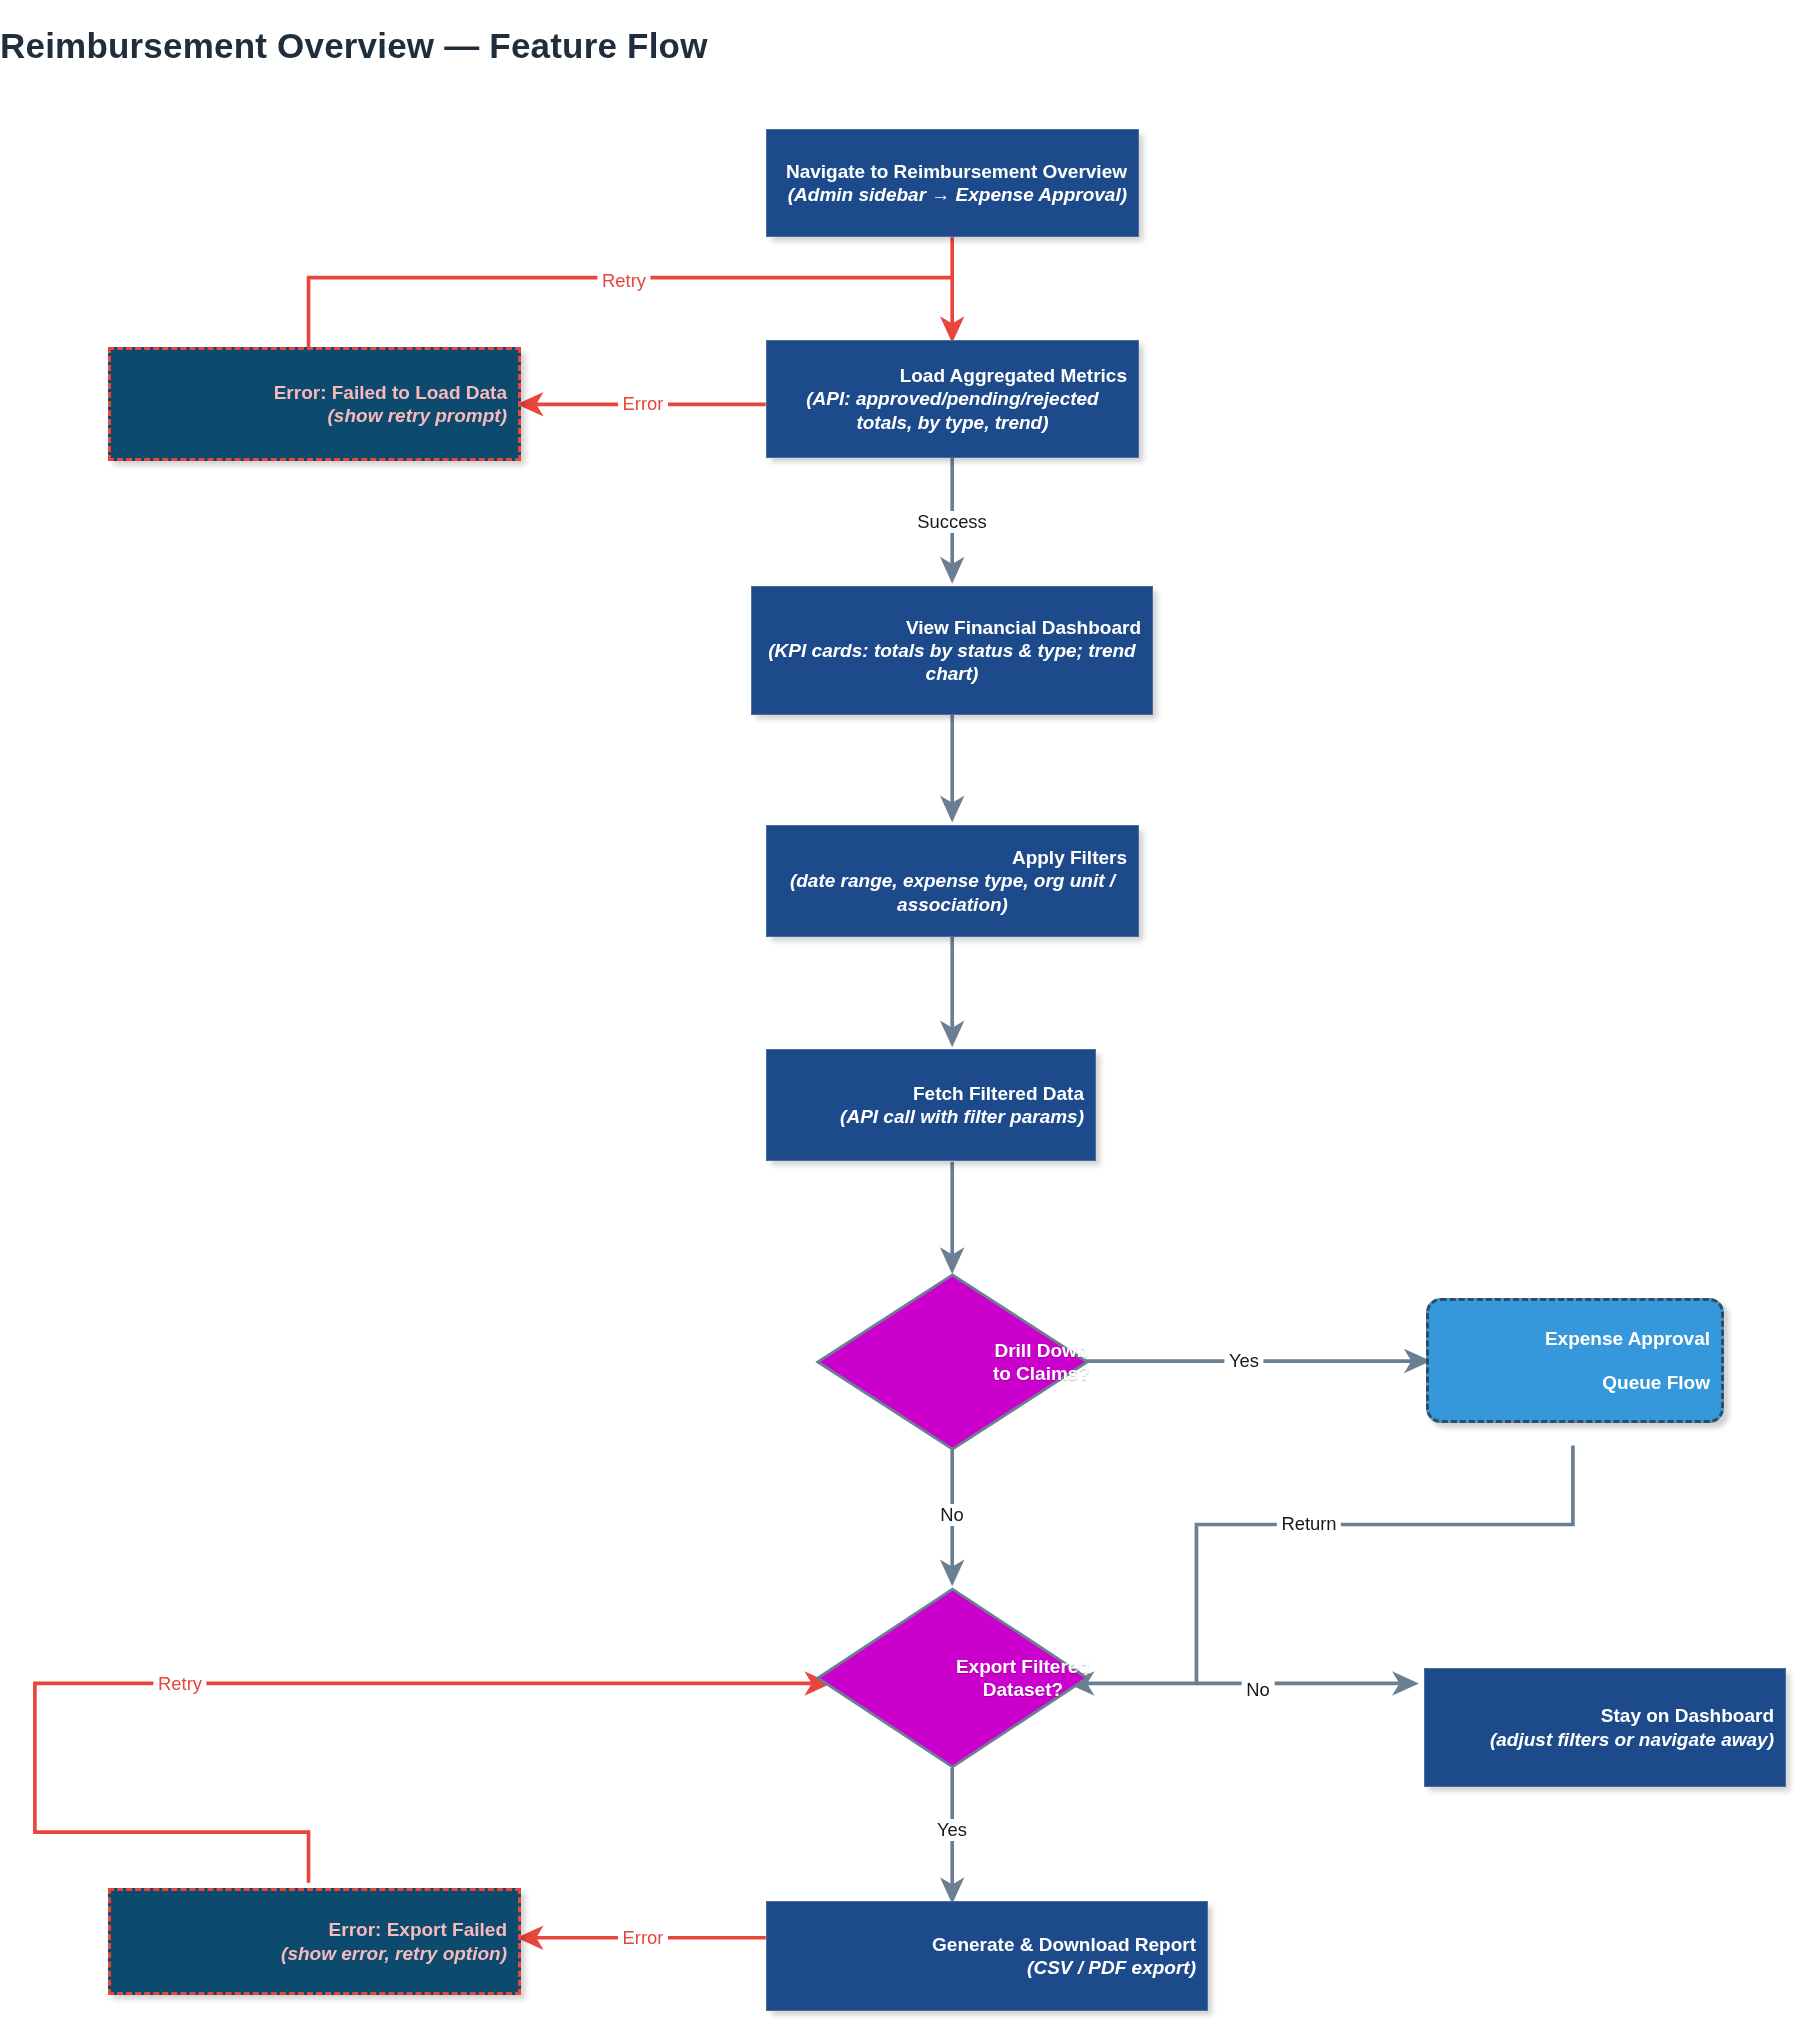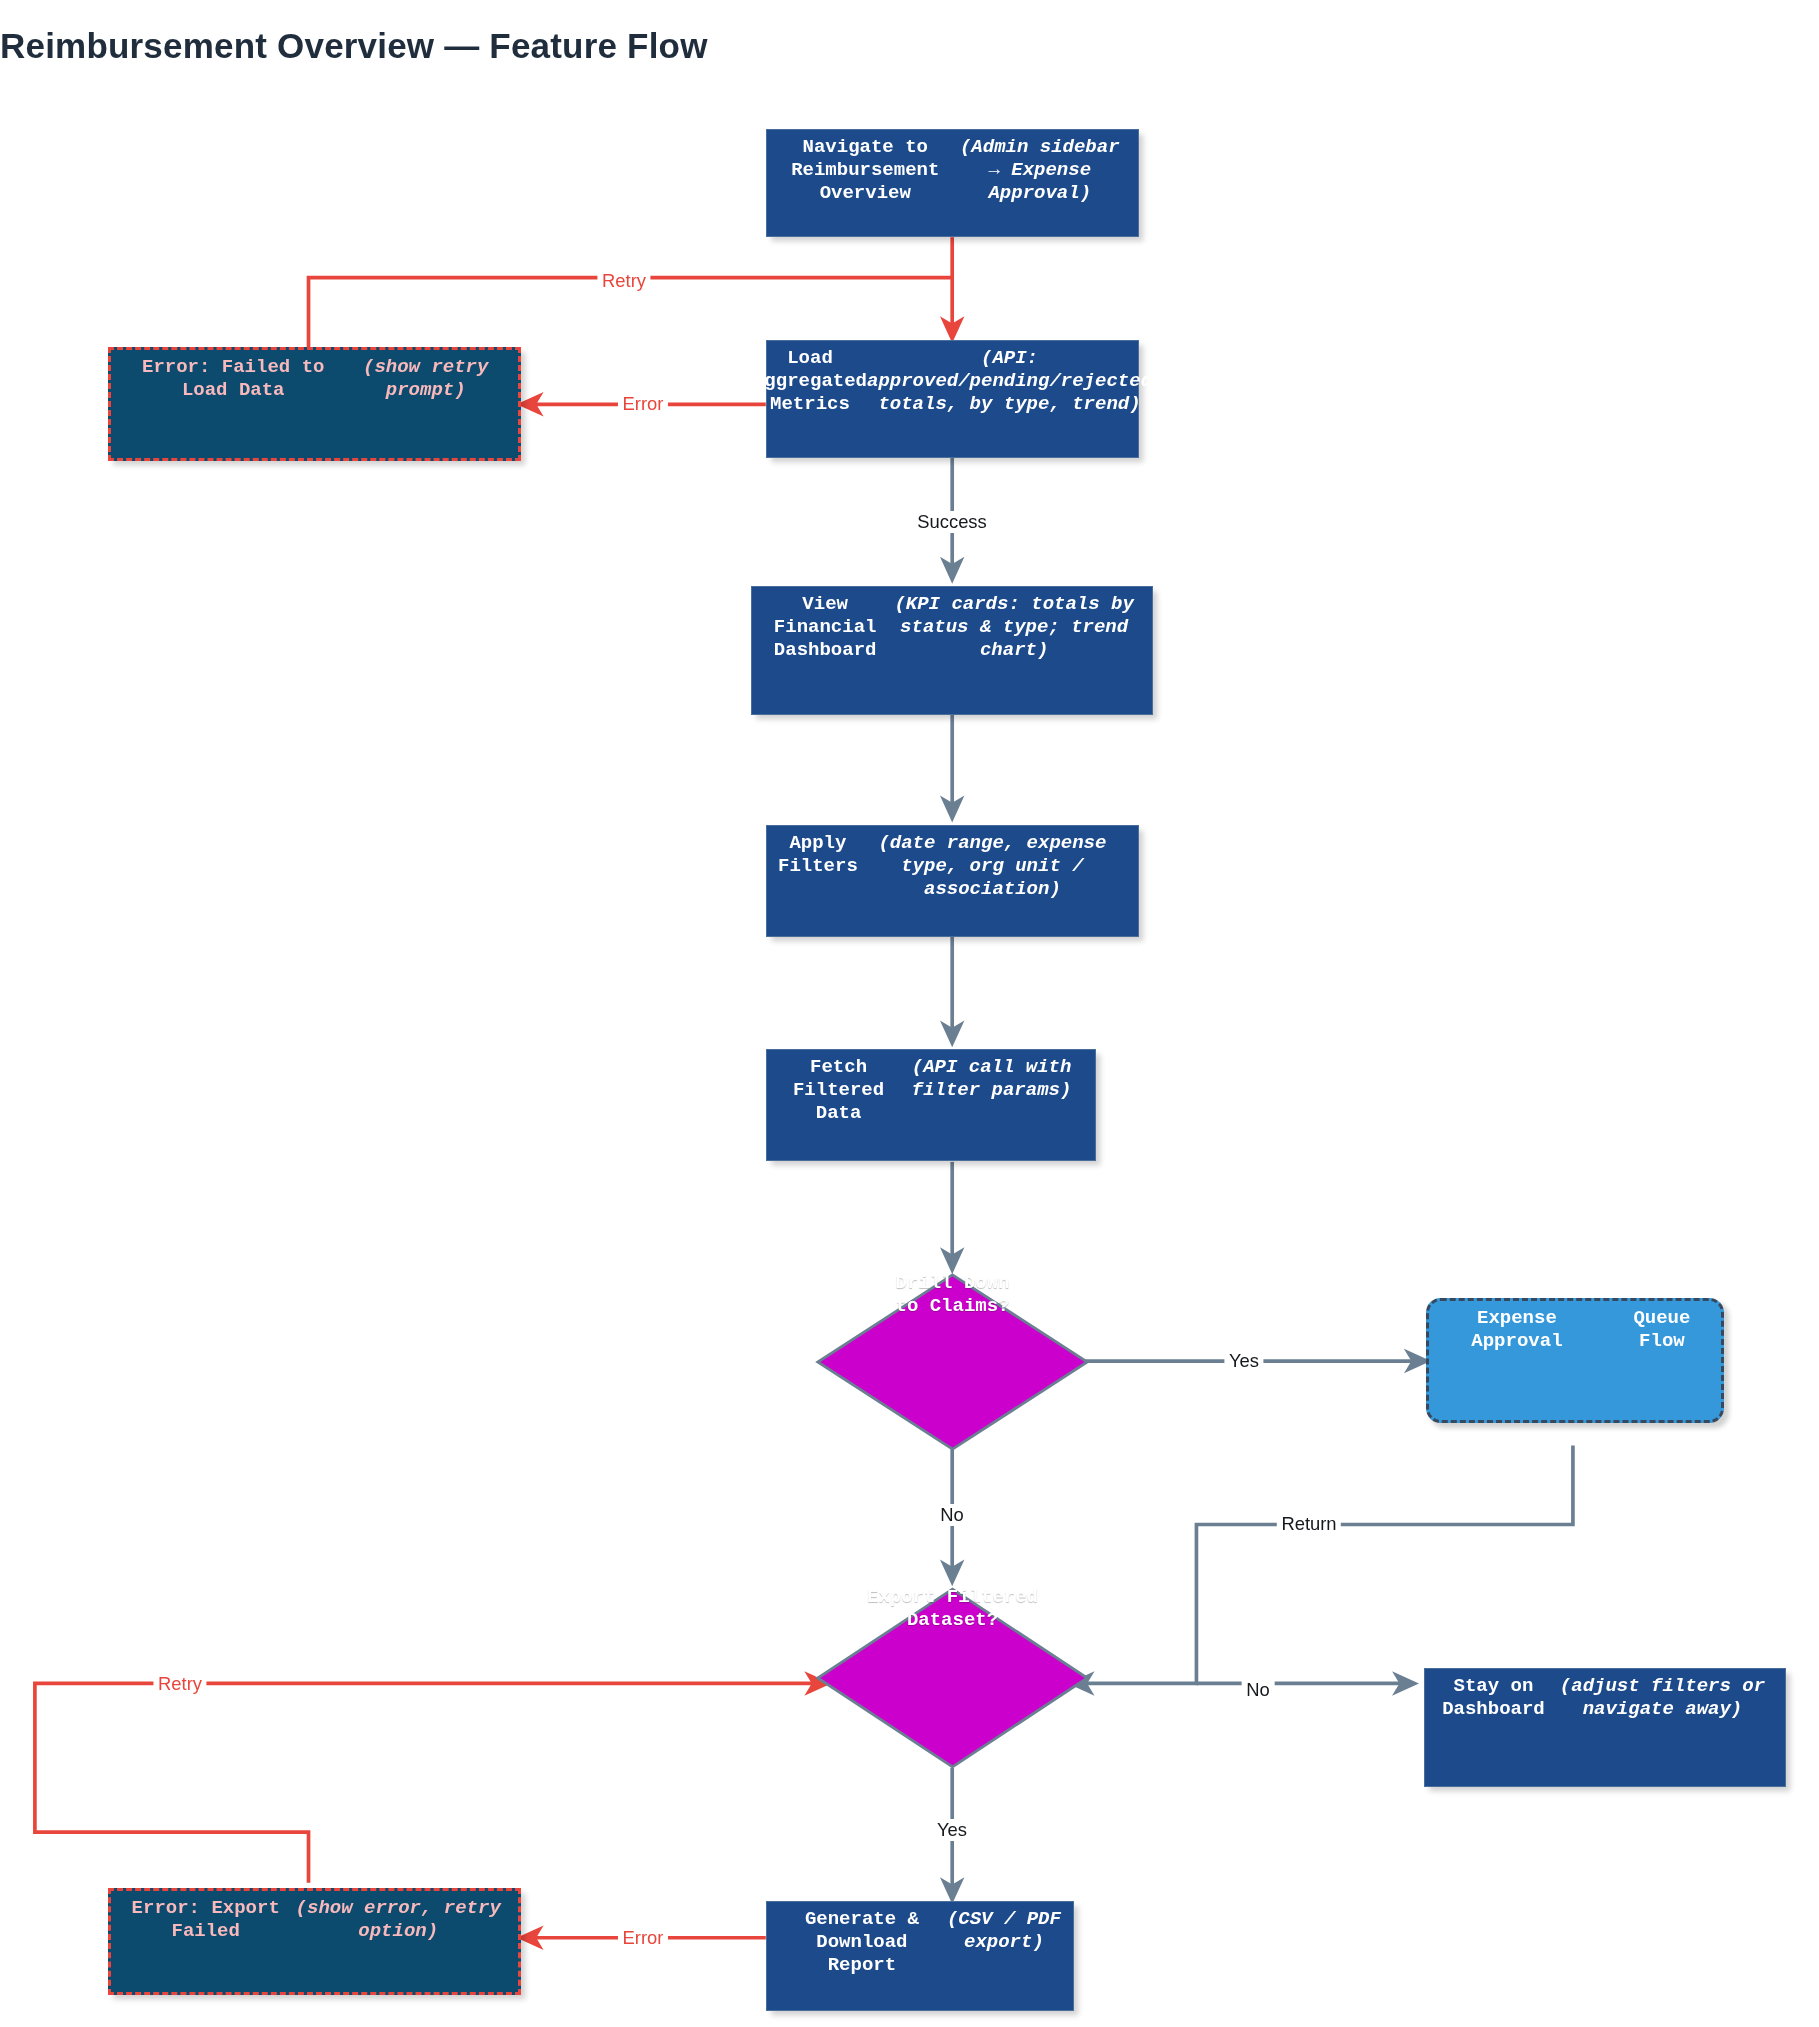--- a/index.html
+++ b/index.html
@@ -40,26 +40,25 @@
     width: 1819px;
     height: 2028px;
     pointer-events: none;
   }
 
   
   .node {
     position: absolute;
     box-sizing: border-box;
     display: flex;
-    flex-direction: row;
-    align-items: flex-start;
+    flex-direction: column;
+    align-items: flex-end;
     justify-content: center;
     text-align: center;
     line-height: 1.22;
-    font-family: Liberation Mono, monospace;
   }
 
   .node .t1 {
     font-weight: bold;
     display: block;
   }
   .node .t2 {
     font-weight: bold;
     font-style: italic;
     display: block;
@@ -245,21 +244,21 @@
       <span class="t1">Export Filtered</span>
       <span class="t1">Dataset?</span>
     </div>
   </div>
 
   <div class="node node-process" style="left:1424px; top:1624px; width:362px; height:119px;margin-top:44px;">
     <span class="t1">Stay on Dashboard</span>
     <span class="t2">(adjust filters or navigate away)</span>
   </div>
 
-  <div class="node node-process" style="left:766px; top:1901px; width:308px; height:110px;">
+  <div class="node node-process" style="left:766px; top:1901px; width:442px; height:110px;">
     <span class="t1">Generate &amp; Download Report</span>
     <span class="t2">(CSV / PDF export)</span>
   </div>
 
   <div class="node node-error" style="left:108px; top:1888px; width:413px; height:107px;">
     <span class="t1">Error: Export Failed</span>
     <span class="t2">(show error, retry option)</span>
   </div>
 
 </div>

